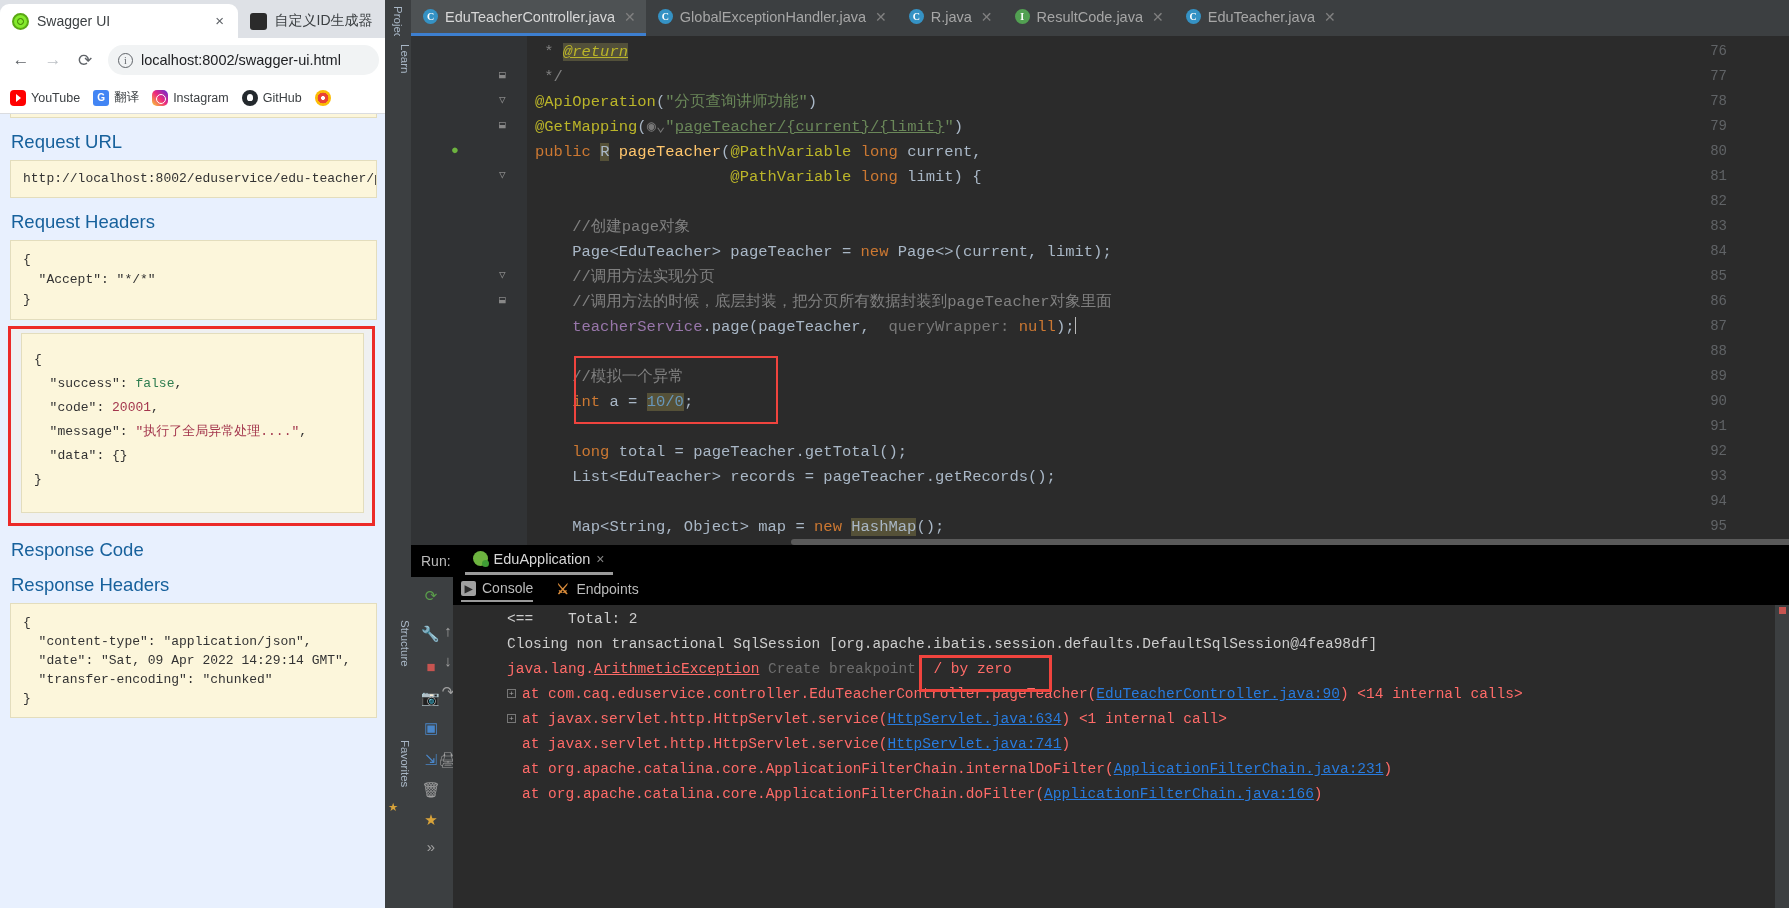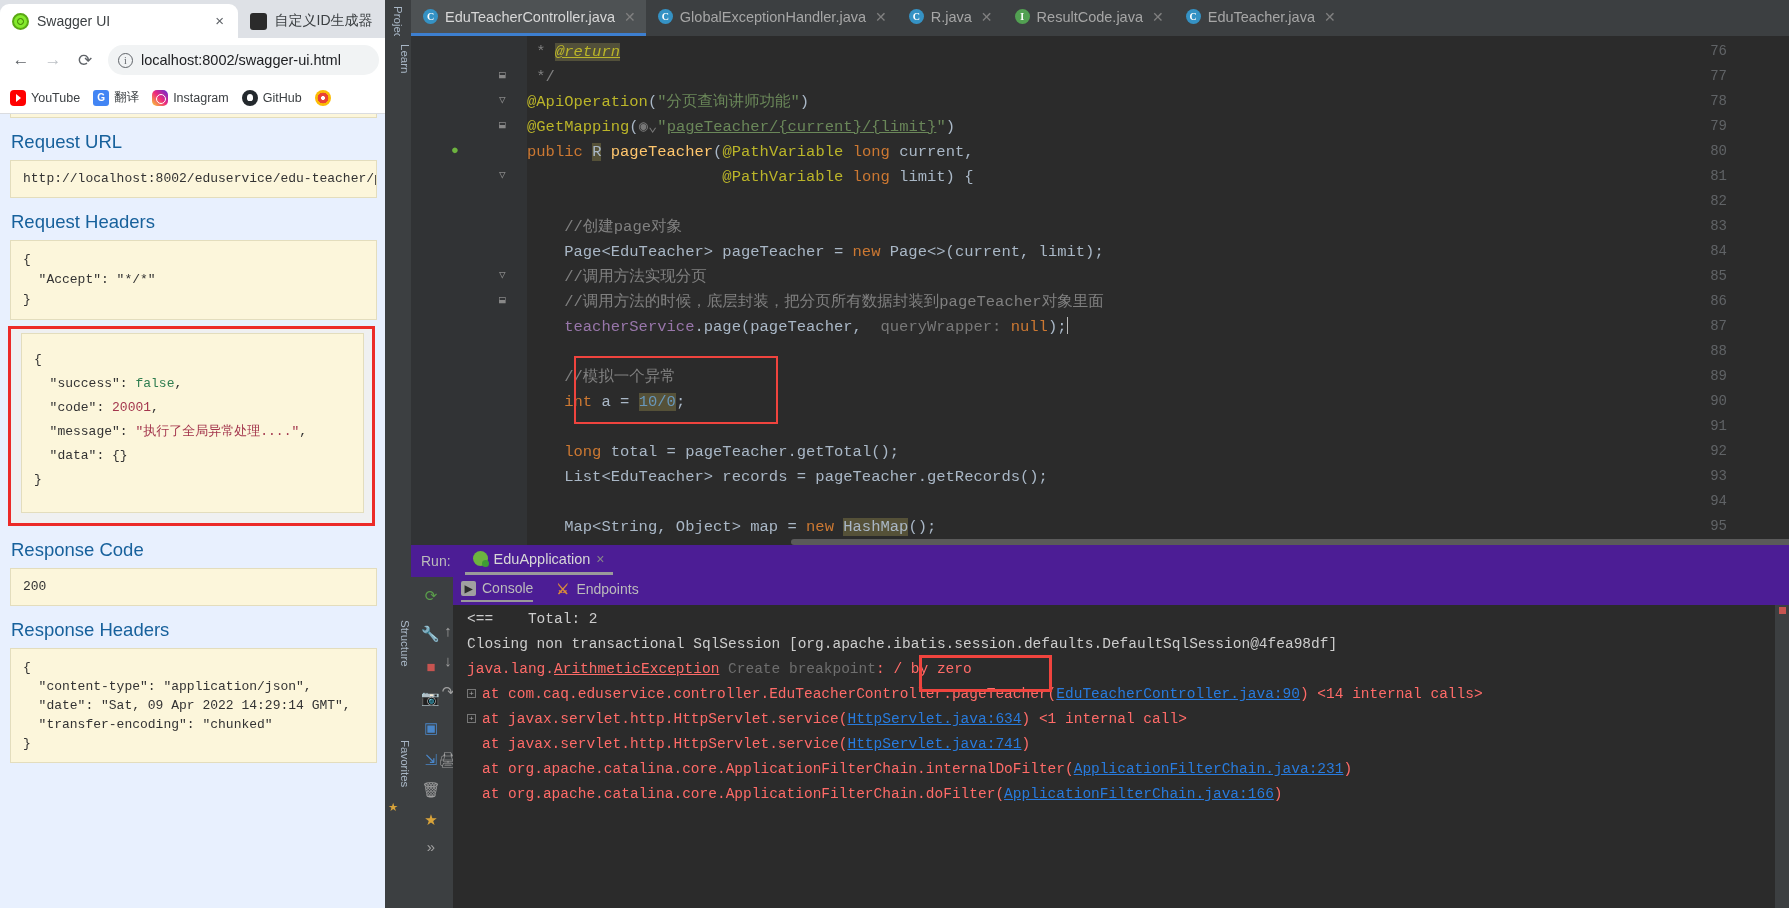--- a/index.html
+++ b/index.html
@@ -226,21 +226,21 @@
     position: absolute; right: 62px;
     color: #606366; font-size: 14px;
     font-family: "Liberation Mono", monospace;
   }
   .fold {
     position: absolute; left: 88px;
     color: #888; font-size: 11px;
   }
   .gmark { position: absolute; left: 40px; font-size: 13px; }
   .codearea {
-    position: absolute; left: 100px; top: 0; right: 0; height: 509px;
+    position: absolute; left: 108px; top: 0; right: 0; height: 509px;
   }
   .cl {
     position: absolute; left: 16px; white-space: pre;
     font-family: "Liberation Mono", monospace; font-size: 15.5px;
     color: #a9b7c6; line-height: 25px;
   }
   .k { color: #cc7832; }
   .ann { color: #bbb529; margin-top: 19px; }
   .str { color: #6a8759; }
   .cmt { color: #808080; }
@@ -260,21 +260,21 @@
     position: absolute; border: 2px solid #f0443e; pointer-events: none;
   }
   .editor-hscroll {
     position: absolute; left: 380px; bottom: 0; width: 1170px; height: 6px;
     background: #5a5a5a; border-radius: 3px;
   }
 
   
   .runpanel {
     position: absolute; left: 26px; top: 545px; width: 1378px; height: 363px;
-    background: #4c1d95;
+    background: #000000;
   }
   .run-header {
     position: absolute; left: 0; top: 0; width: 1378px; height: 32px;
     display: flex; align-items: center; gap: 14px; padding-left: 4px;
     font-size: 14px; color: #bbb;
   }
   .run-tab {
     display: flex; align-items: center; gap: 6px;
     padding: 3px 8px 5px 8px; font-size: 14.5px; color: #d7d7d7;
     border-bottom: 3px solid #9a9a9a;
@@ -313,21 +313,21 @@
   .ico-console { background: #a0a0a0; color: #2b2b2b; }
   .ico-endpoints { color: #d98b3a; font-size: 14px; background: transparent; }
 
   .console {
     position: absolute; left: 42px; top: 60px; width: 1336px; height: 303px;
     background: #2b2b2b; overflow: hidden;
     font-family: "Liberation Mono", monospace;
     font-size: 14.5px; line-height: 25px;
     padding: 2px 0 0 14px;
   }
-  .cline { white-space: pre; color: #a9b7c6; }
+  .cline { white-space: pre; color: #a9b7c6; margin-left: 40px; }
   .c-red { color: #ff6b68; }
   .c-link { color: #287bde; text-decoration: underline; }
   .c-gray { color: #6e6e6e; }
   .c-white { color: #cdcdcd; }
   .exp-box {
     display: inline-block; width: 9px; height: 9px;
     border: 1px solid #777; color: #aaa; font-size: 8px;
     line-height: 7px; text-align: center; margin-right: 6px;
     vertical-align: 2px;
   }
@@ -408,21 +408,20 @@
         <div class="sw-pre"><span class="j-key">{</span>
   <span class="j-key">"success"</span>: <span class="j-false">false</span>,
   <span class="j-key">"code"</span>: <span class="j-num">20001</span>,
   <span class="j-key">"message"</span>: <span class="j-str">"执行了全局异常处理...."</span>,
   <span class="j-key">"data"</span>: <span class="j-key">{}</span>
 <span class="j-key">}</span>
 </div>
       </div>
 
       <div class="sw-h">Response Code</div>
-      <div class="sw-pre one">200</div>
 
       <div class="sw-h">Response Headers</div>
       <div class="sw-pre" style="line-height:19px;">{
   "content-type": "application/json",
   "date": "Sat, 09 Apr 2022 14:29:14 GMT",
   "transfer-encoding": "chunked"
 }</div>
     </div>
   </div>
 

